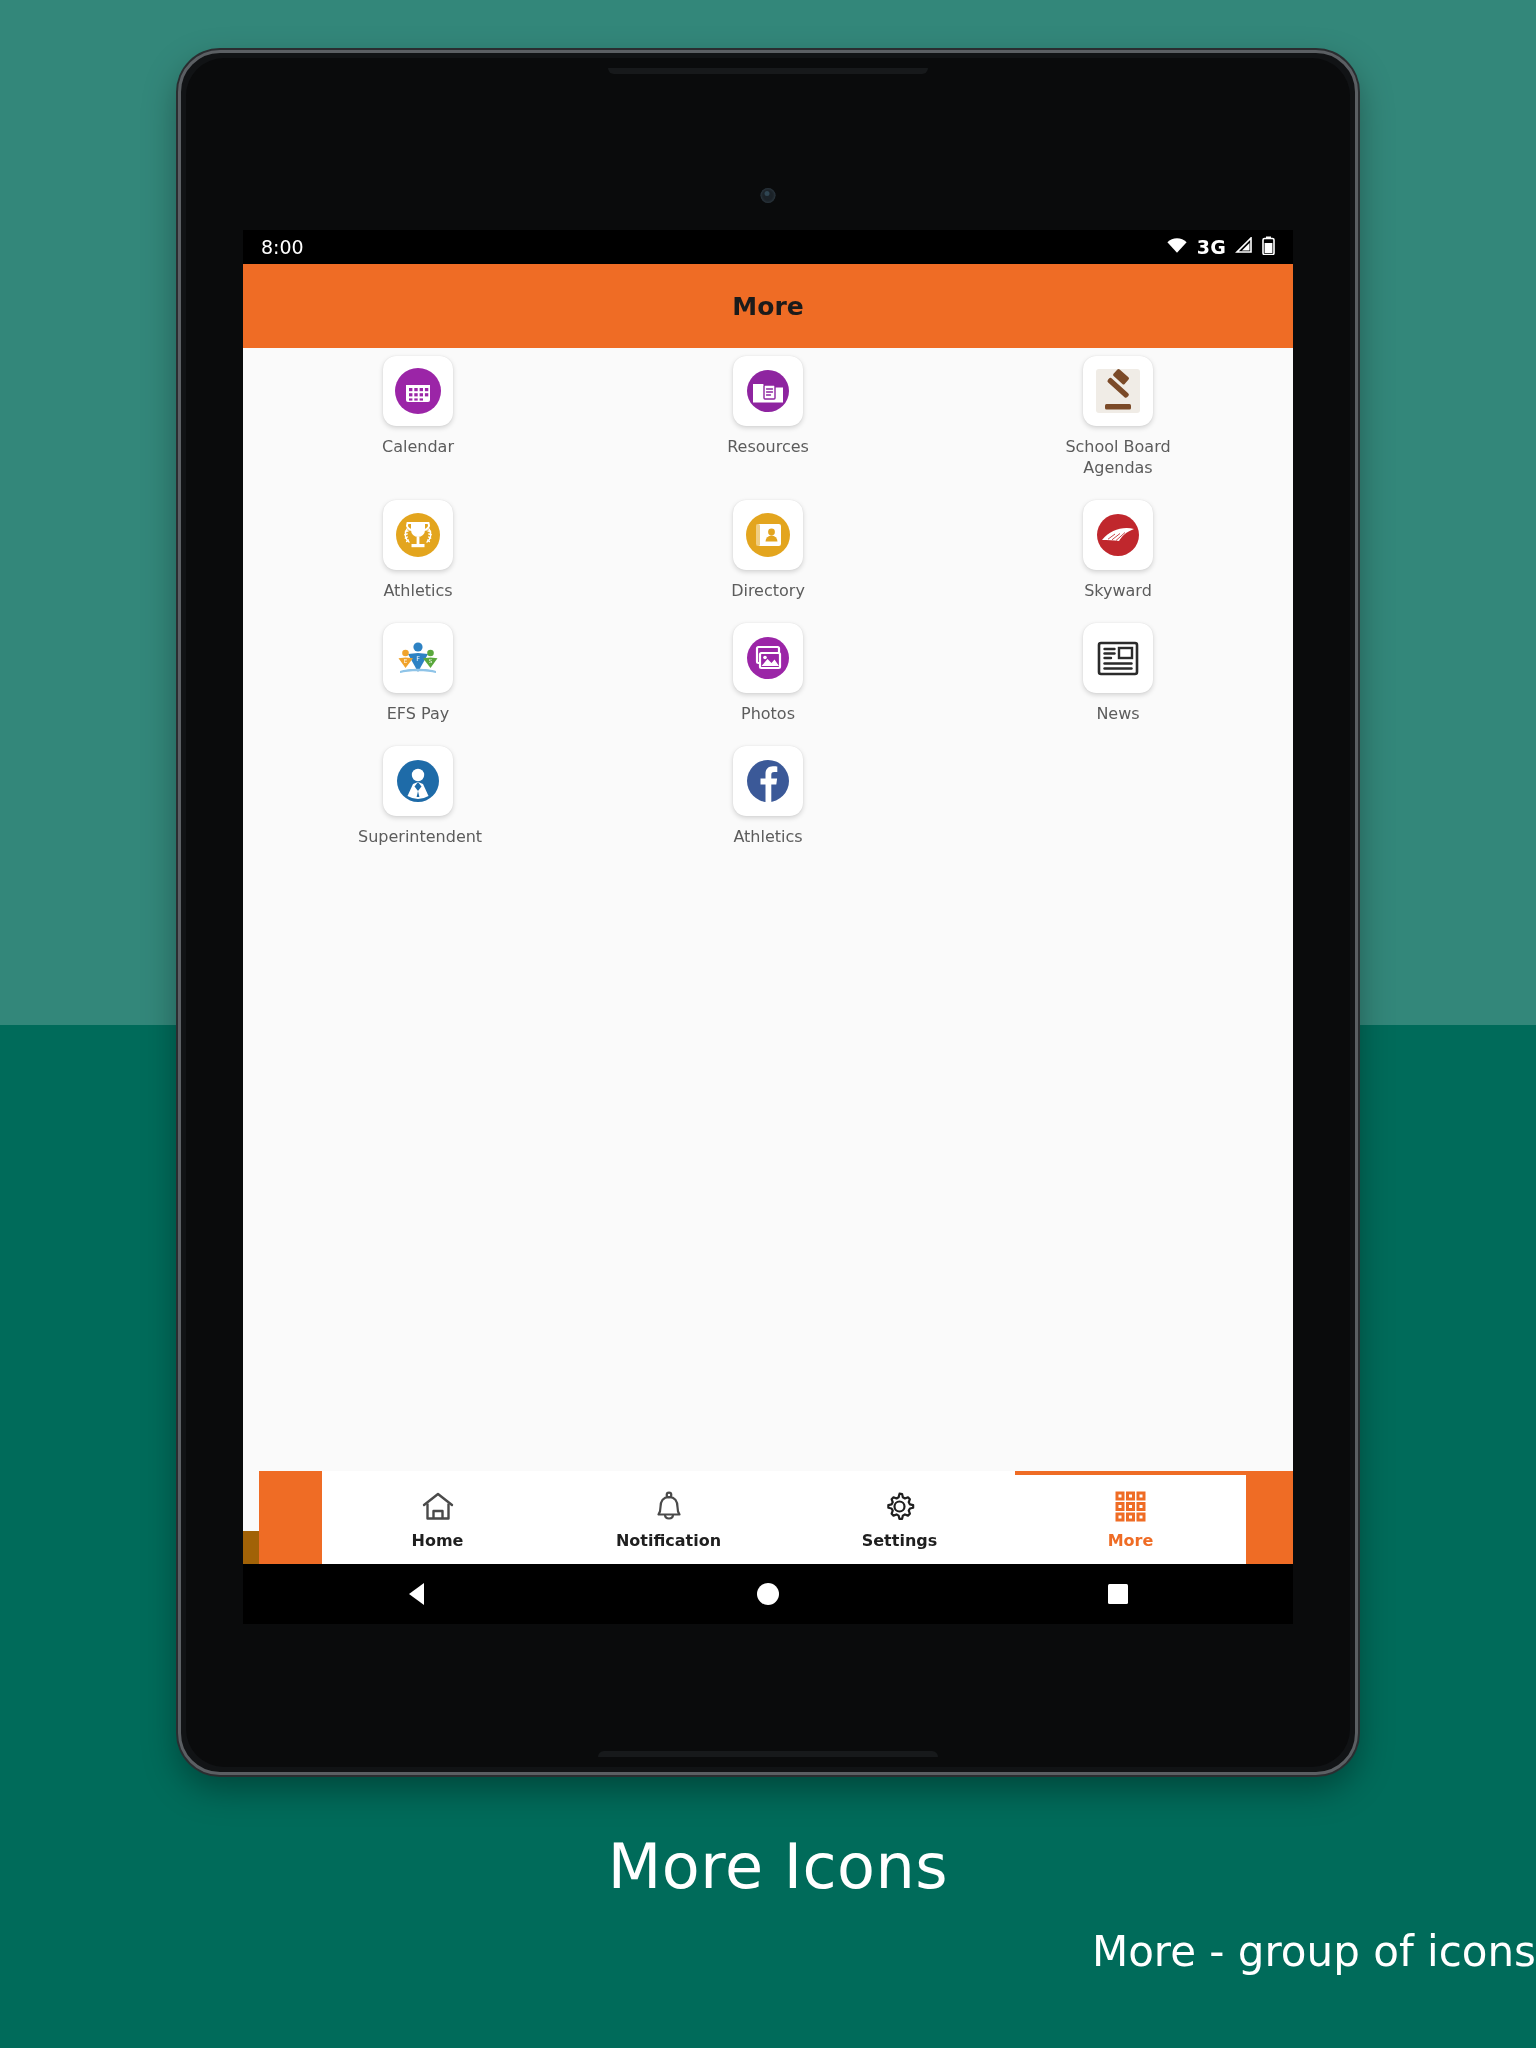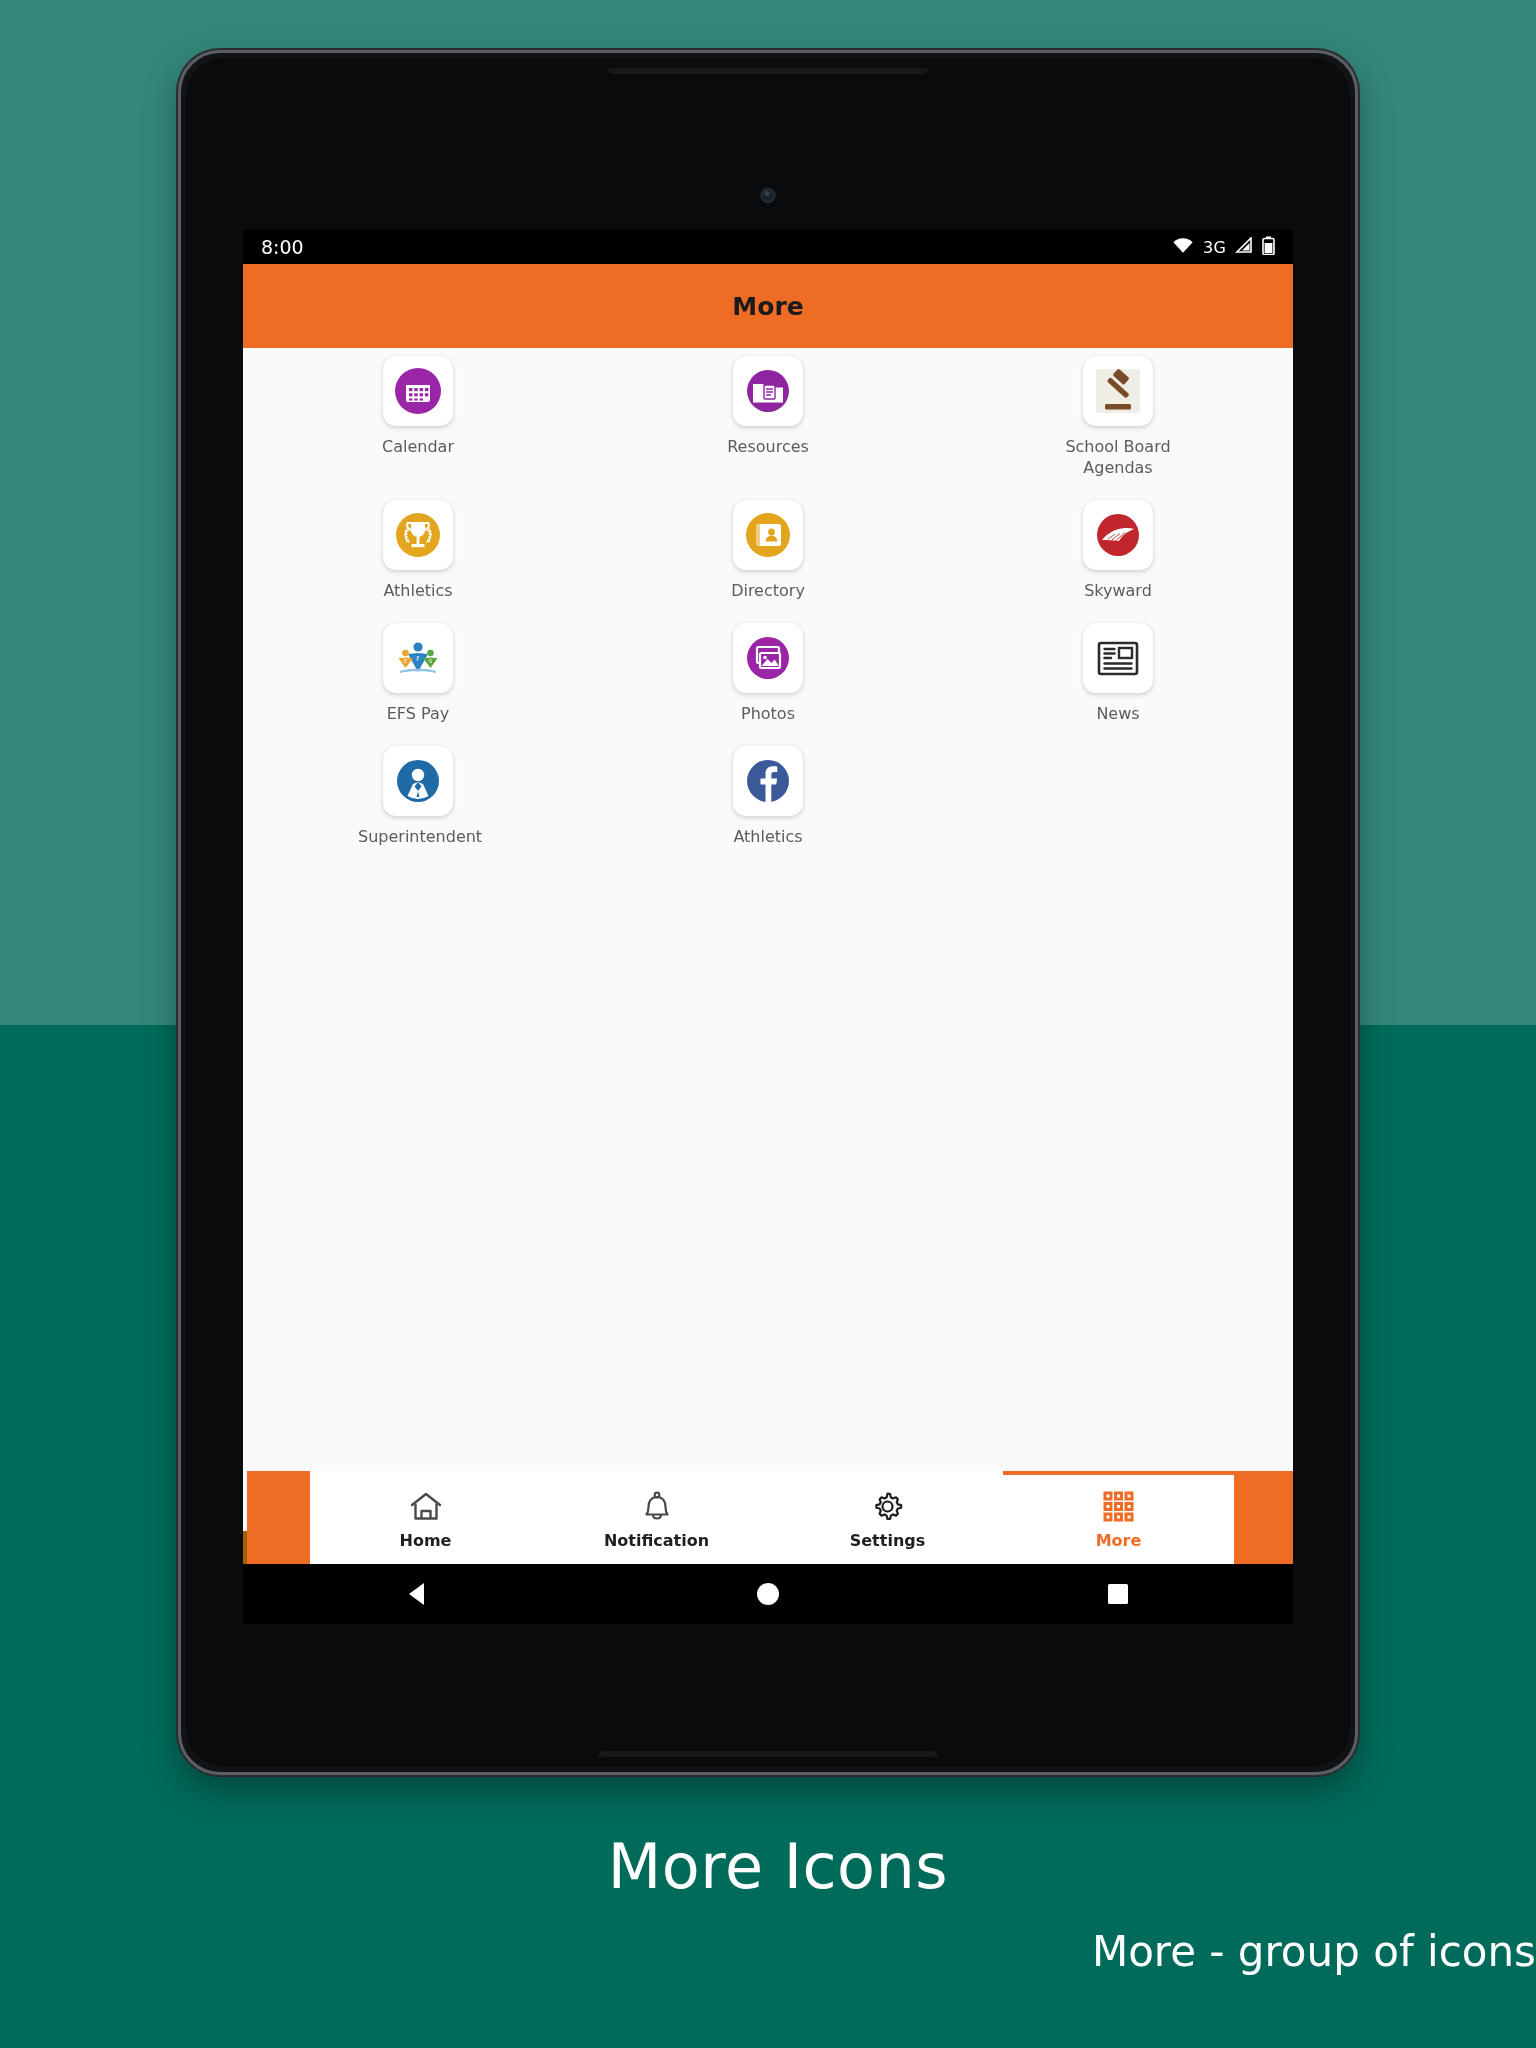--- a/index.html
+++ b/index.html
@@ -65,21 +65,21 @@
   }
 
   
   #status-bar {
     height:34px; background:#000; color:#fff;
     display:flex; align-items:center; justify-content:space-between;
     padding:0 18px;
     font-size:19px;
   }
   #status-right { display:flex; align-items:center; gap:9px; }
-  #status-right .sig-label { font-size:16px; font-weight:normal; letter-spacing:.2px; }
+  #status-right .sig-label { font-size:19px; font-weight:bold; letter-spacing:.2px; }
 
   
   #app-bar {
     height:84px;
     background:#EF6C25;
     display:flex; align-items:center; justify-content:center;
   }
   #app-bar-title {
     font-size:25px; font-weight:bold; color:#1b1b1b;
     font-family:"DejaVu Sans", sans-serif;
@@ -112,21 +112,21 @@
     font-size:16px;
     color:#5c5c5c;
     text-align:center;
     line-height:1.32;
     max-width:120px;
     font-family:"DejaVu Sans", sans-serif;
   }
 
   
   #tab-bar-wrap {
-    position:absolute; left:4px; bottom:60px;
+    position:absolute; left:16px; bottom:60px;
     width:1050px; height:93px;
     background:#EF6C25;
     display:flex;
   }
   #tab-bar {
     margin-left:63px;
     width:924px; height:93px;
     background:#fff;
     display:flex;
   }

